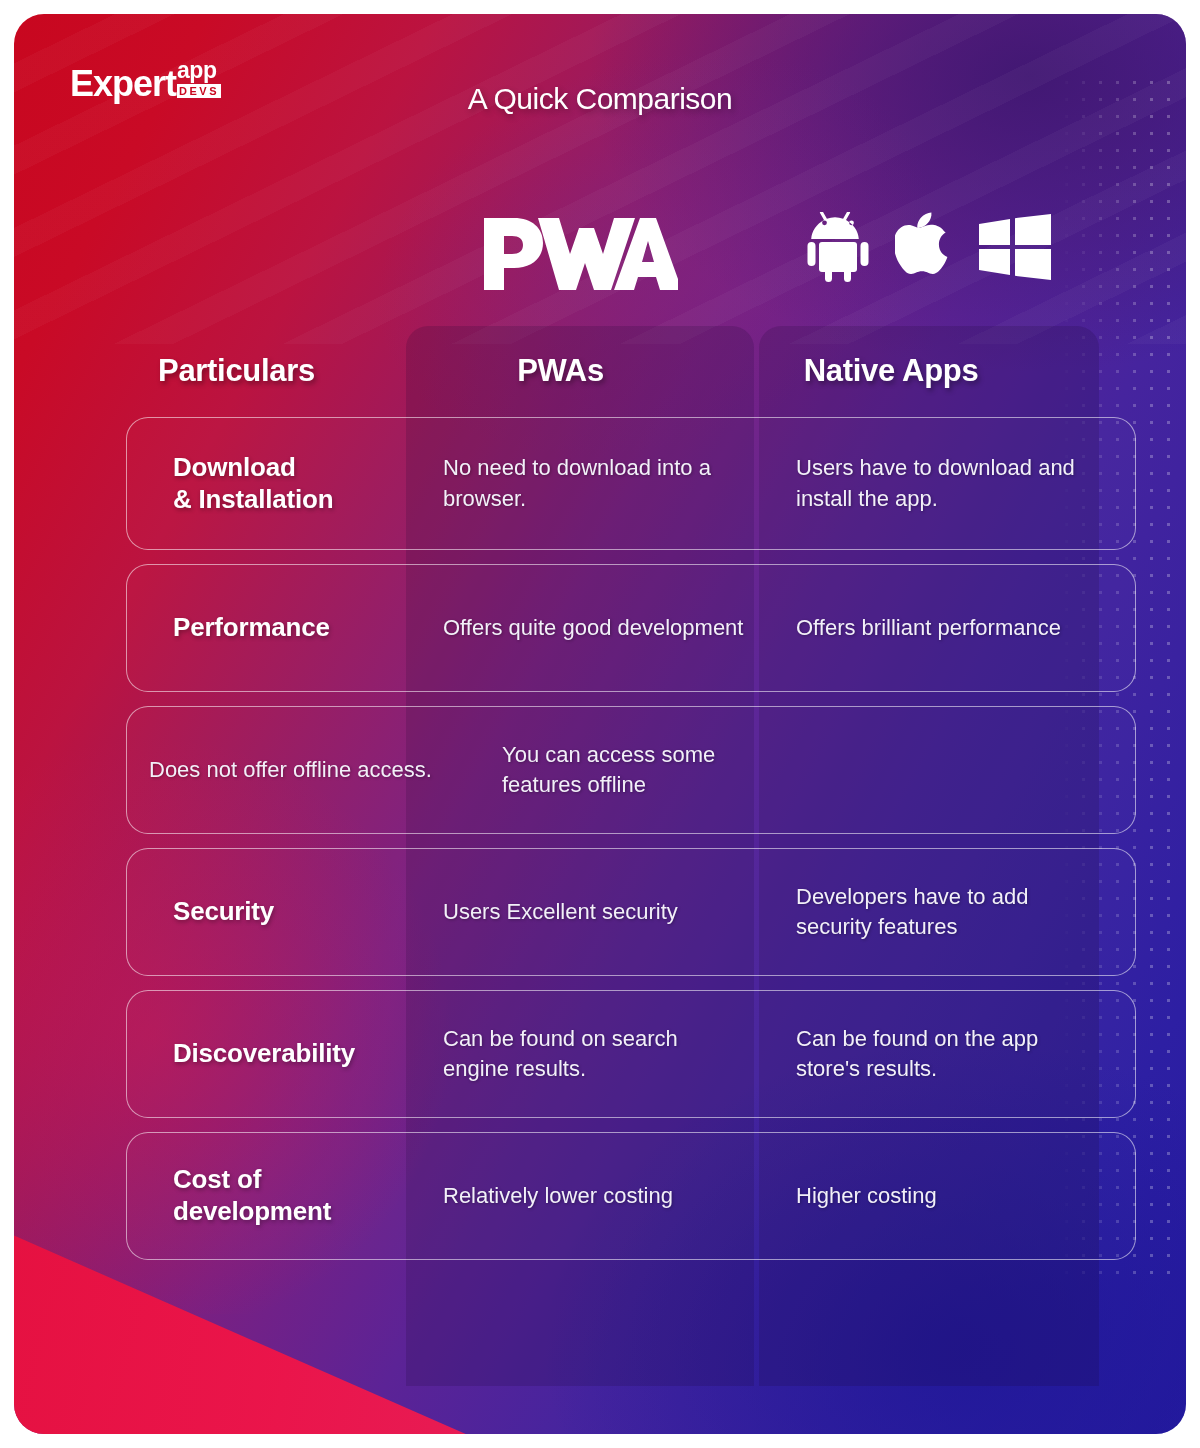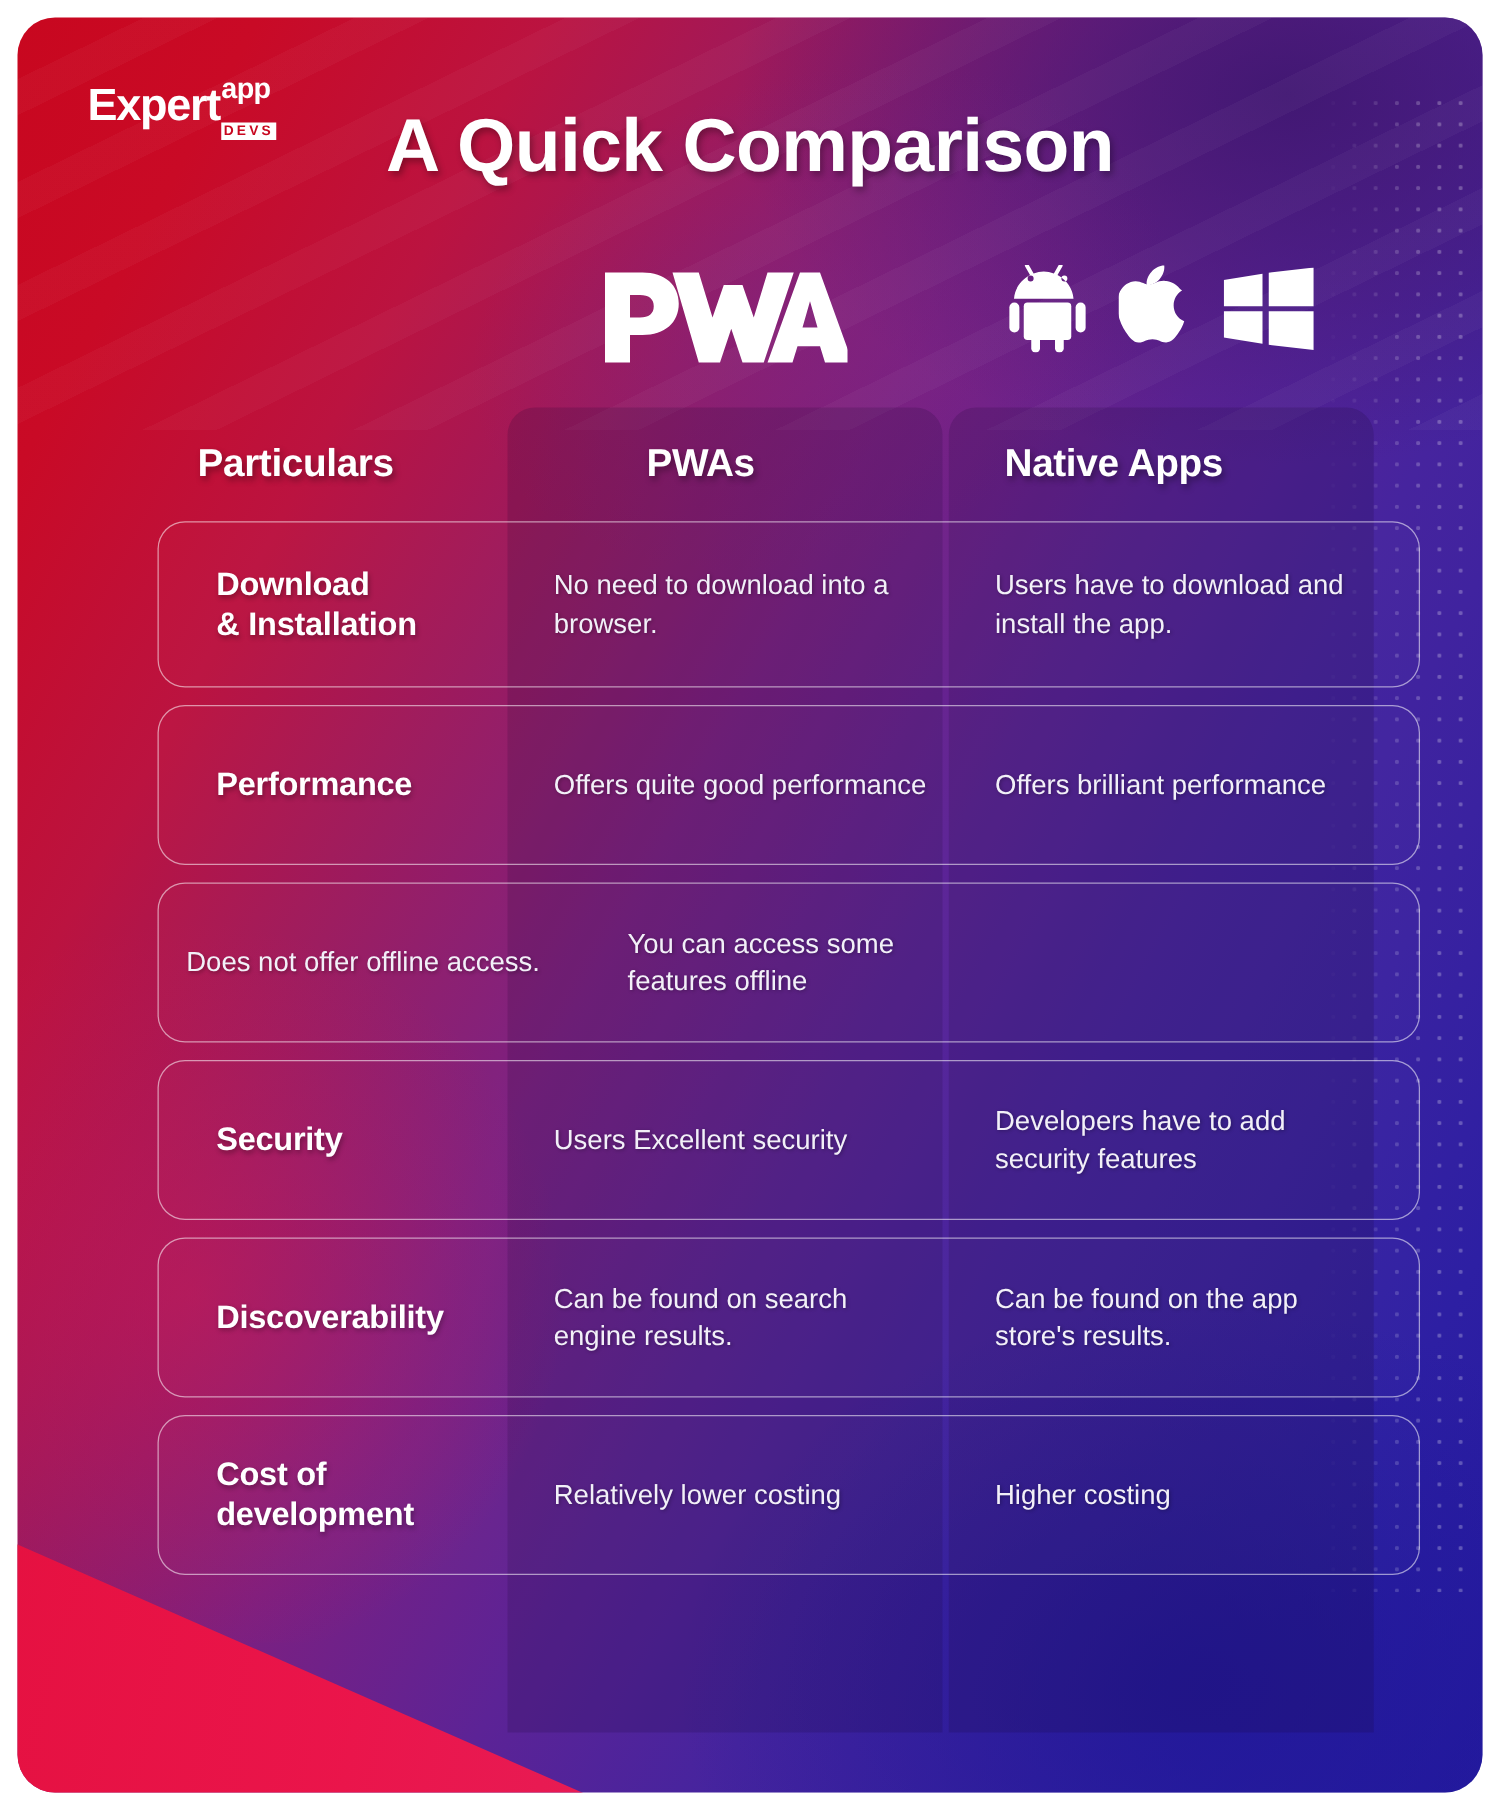--- a/index.html
+++ b/index.html
@@ -137,29 +137,29 @@
   }
   .logo-devs {
     background: #ffffff;
     color: #c8071f;
     font-size: 11px;
     font-weight: 800;
     letter-spacing: 2.5px;
     text-align: center;
     line-height: 14px;
     padding: 0 2px;
-    margin-top: 16px;
+    margin-top: 2px;
   }
 
   .poster-title {
     position: absolute;
     top: 68px; left: 0; right: 0;
     text-align: center;
-    font-size: 60px;
-    font-weight: 700;
+    font-size: 30px;
+    font-weight: 400;
     color: #ffffff;
     letter-spacing: -.5px;
     text-shadow: 2px 3px 6px rgba(0,0,0,.32);
   }
 
   
   .marks {
     position: absolute;
     top: 190px; left: 0; right: 0;
     height: 110px;
@@ -345,21 +345,21 @@
     <div class="rows">
 
       <div class="row row-0">
         <div class="cell-label">Download<br>&amp; Installation</div>
         <div class="cell-text cell-pwa">No need to download into a browser.</div>
         <div class="cell-text cell-native">Users have to download and install the app.</div>
       </div>
 
       <div class="row row-1">
         <div class="cell-label">Performance</div>
-        <div class="cell-text cell-pwa">Offers quite good performance</div>
+        <div class="cell-text cell-pwa">Offers quite good development</div>
         <div class="cell-text cell-native">Offers brilliant performance</div>
       </div>
 
       <div class="row row-2">
         <div class="cell-text cell-pwa">Does not offer offline access.</div>
         <div class="cell-text cell-native">You can access some features offline</div>
       </div>
 
       <div class="row row-3">
         <div class="cell-label">Security</div>

